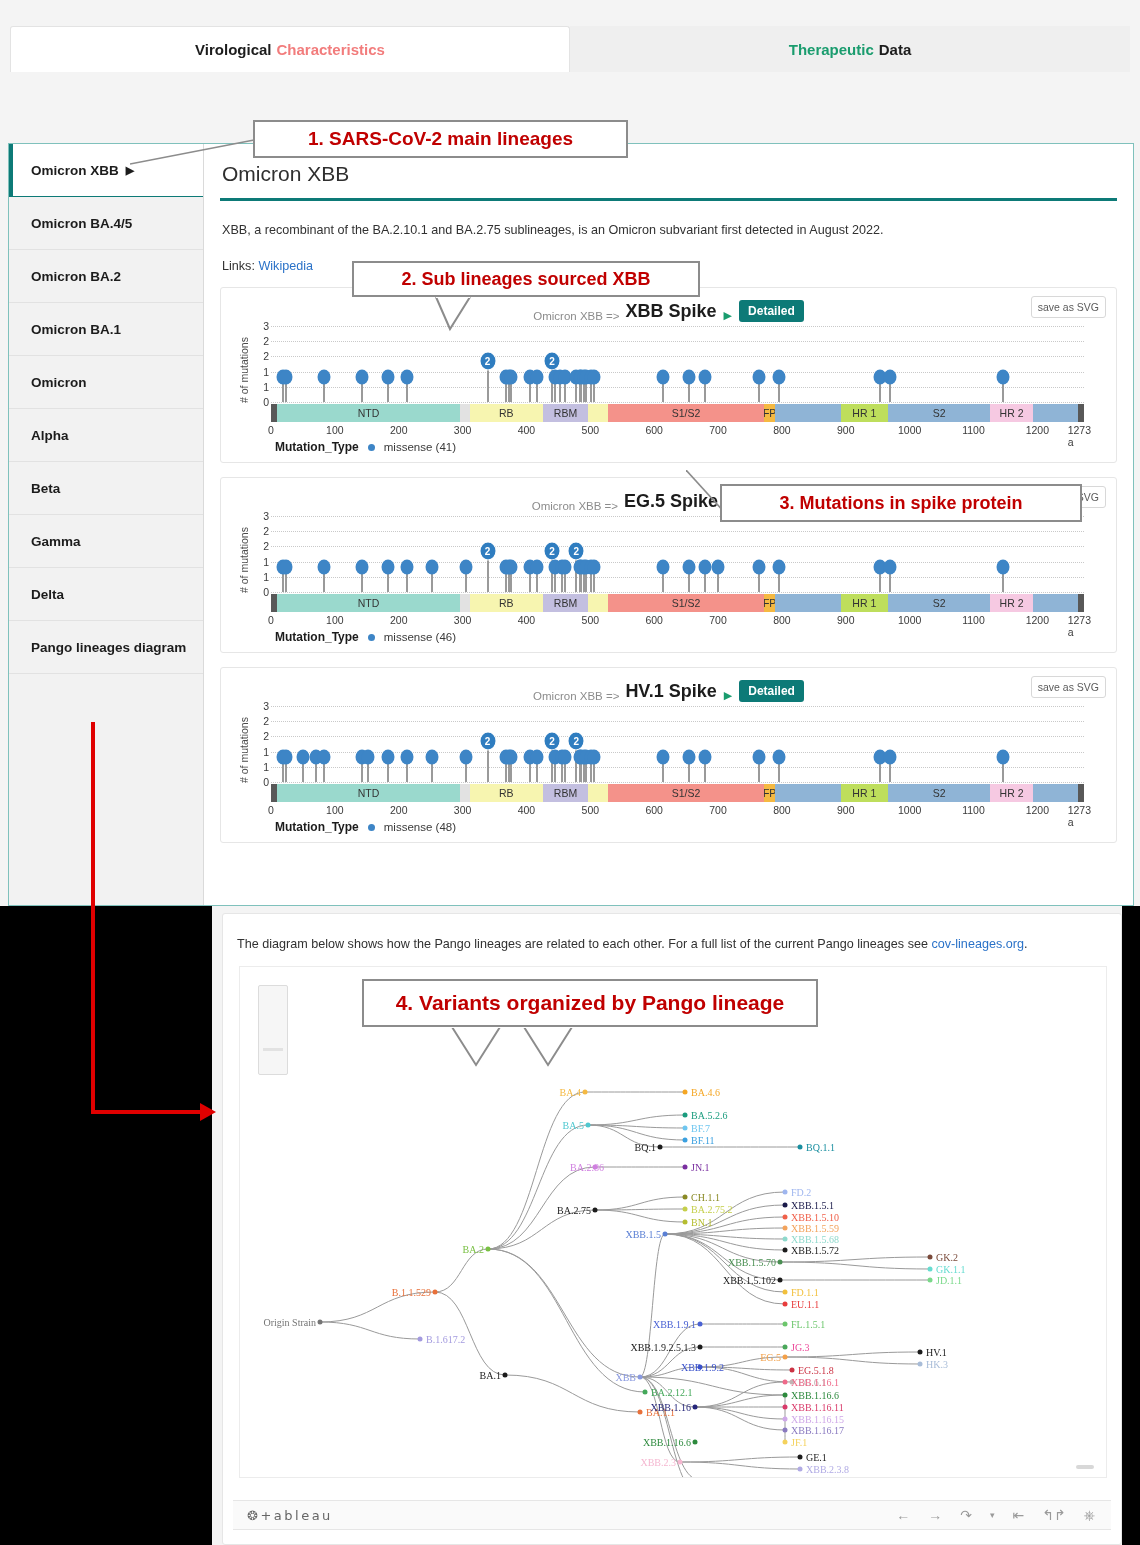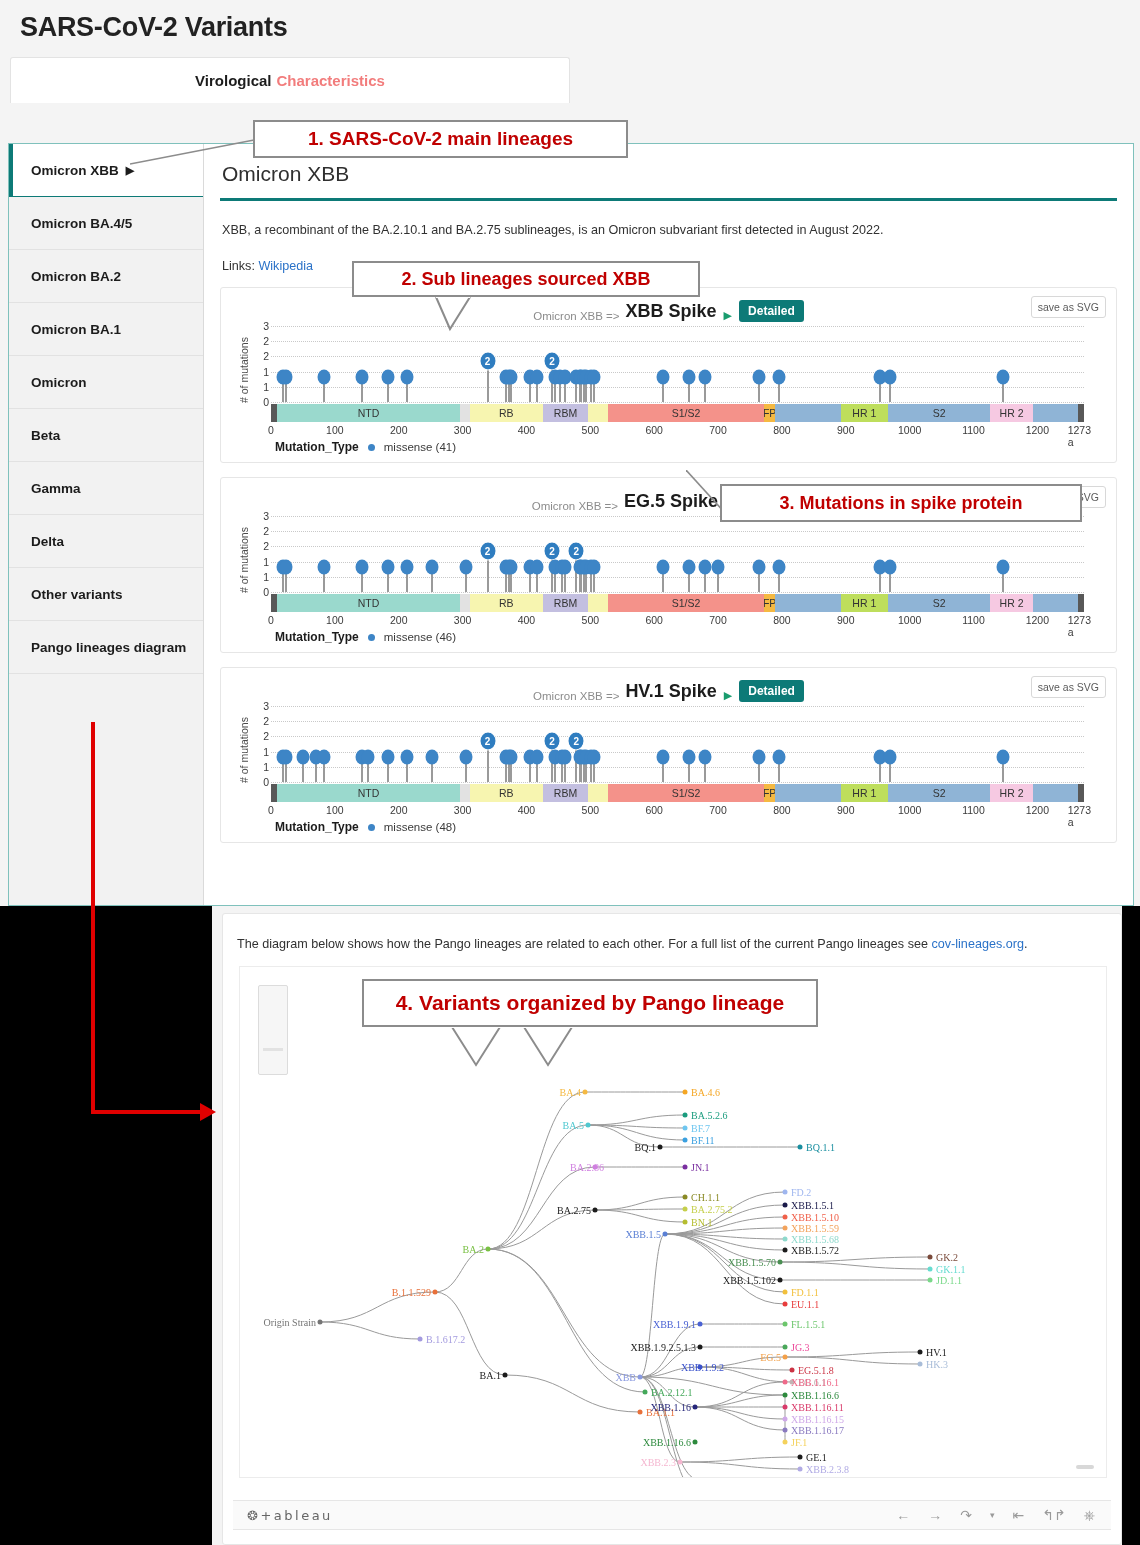--- a/index.html
+++ b/index.html
@@ -113,28 +113,31 @@
   .leader { position:absolute; z-index:39; }
   .redline { position:absolute; background:#e00000; z-index:45; }
   .redarrow { position:absolute; width:0; height:0; z-index:45;
               border-top:9px solid transparent; border-bottom:9px solid transparent;
               border-left:16px solid #e00000; }
 </style>
 </head>
 <body>
 
 <div class="page-head">
-  <div class="page-title">SARS-CoV-2 Variants</div>
 </div>
 
 <div class="tabs">
   <div class="tab t1 active">
     <span class="w1">Virological</span>
     <span class="w2">Characteristics</span>
   </div>
+  <div class="tab t2">
+    <span class="w1">Therapeutic</span>
+    <span class="w2">Data</span>
+  </div>
 </div>
 
 <div class="frame">
   <div class="sidebar" id="sidebar">
       <div class="side-item active">
         <span>Omicron XBB</span>
         <span class="caret">▶</span>
       </div>
       <div class="side-item">
         <span>Omicron BA.4/5</span>
@@ -142,30 +145,30 @@
       <div class="side-item">
         <span>Omicron BA.2</span>
       </div>
       <div class="side-item">
         <span>Omicron BA.1</span>
       </div>
       <div class="side-item">
         <span>Omicron</span>
       </div>
       <div class="side-item">
+        <span>Alpha</span>
+      </div>
+      <div class="side-item">
         <span>Beta</span>
       </div>
       <div class="side-item">
         <span>Gamma</span>
       </div>
       <div class="side-item">
         <span>Delta</span>
-      </div>
-      <div class="side-item">
-        <span>Other variants</span>
       </div>
       <div class="side-item">
         <span>Pango lineages diagram</span>
       </div>
     </div>
   <div class="content">
     <div class="content-title">Omicron XBB</div>
     <div class="rule"></div>
     <div class="blurb">XBB, a recombinant of the BA.2.10.1 and BA.2.75 sublineages, is an Omicron subvariant first detected in August 2022.</div>
     <div class="links">

